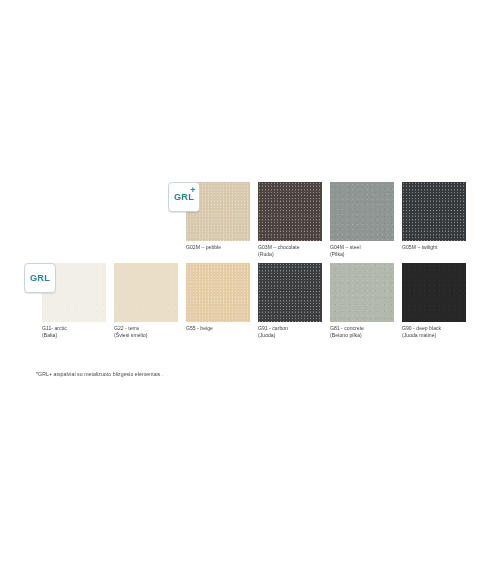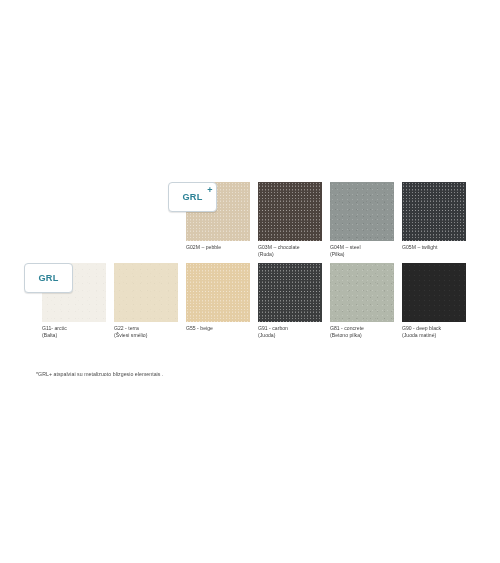--- a/index.html
+++ b/index.html
@@ -79,21 +79,21 @@
     font-size: 5.1px;
     line-height: 7.2px;
     color: #3f3f3f;
     letter-spacing: .02px;
     white-space: pre-line;
   }
 
   
   .badge {
     position: absolute;
-    width: 49px;
+    width: 32px;
     height: 30px;
     background: #ffffff;
     border: 1px solid #c9d3da;
     border-radius: 4px;
     box-shadow: 0 1px 1px rgba(0,0,0,.10);
     box-sizing: border-box;
   }
   .badge .badge-text {
     position: absolute;
     left: 0;

